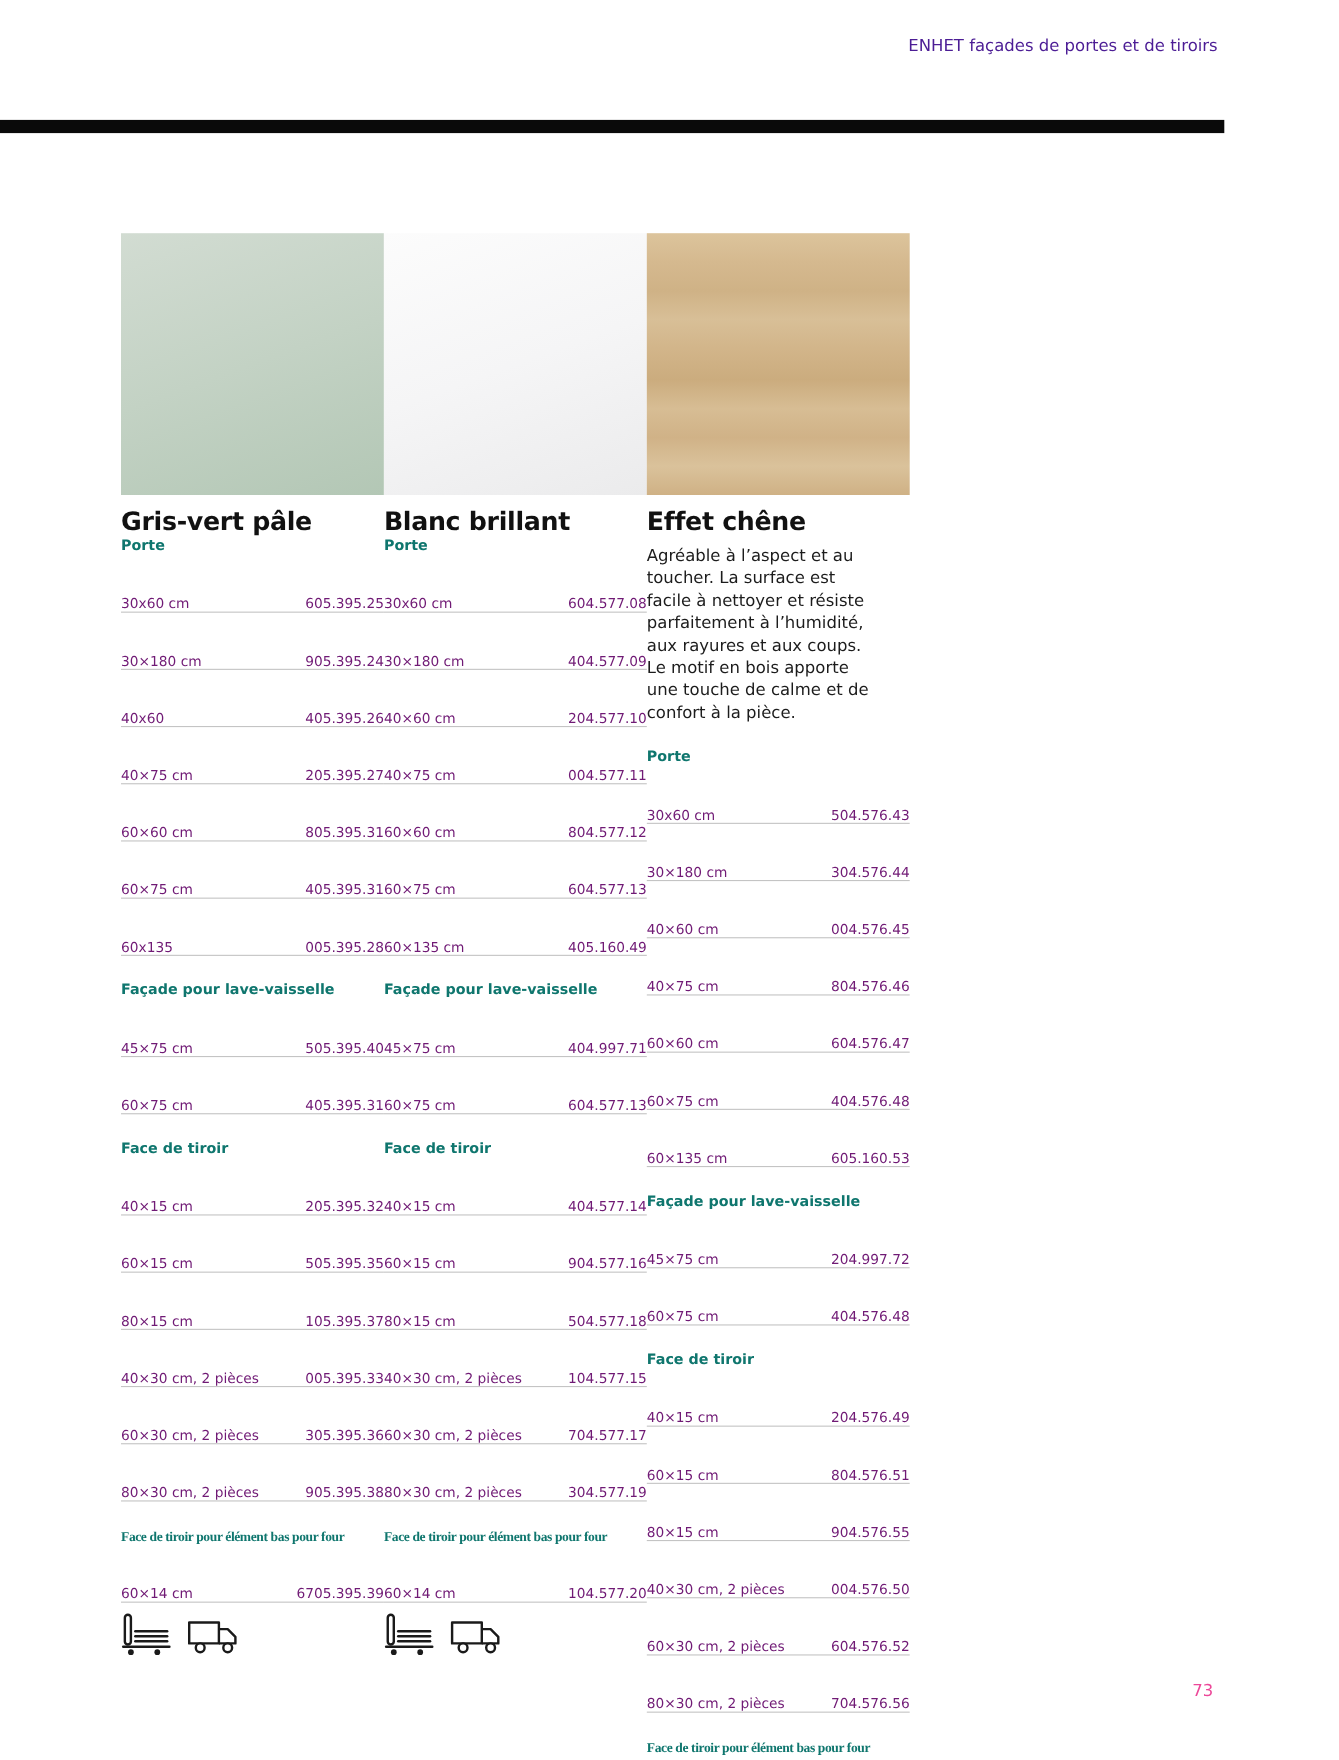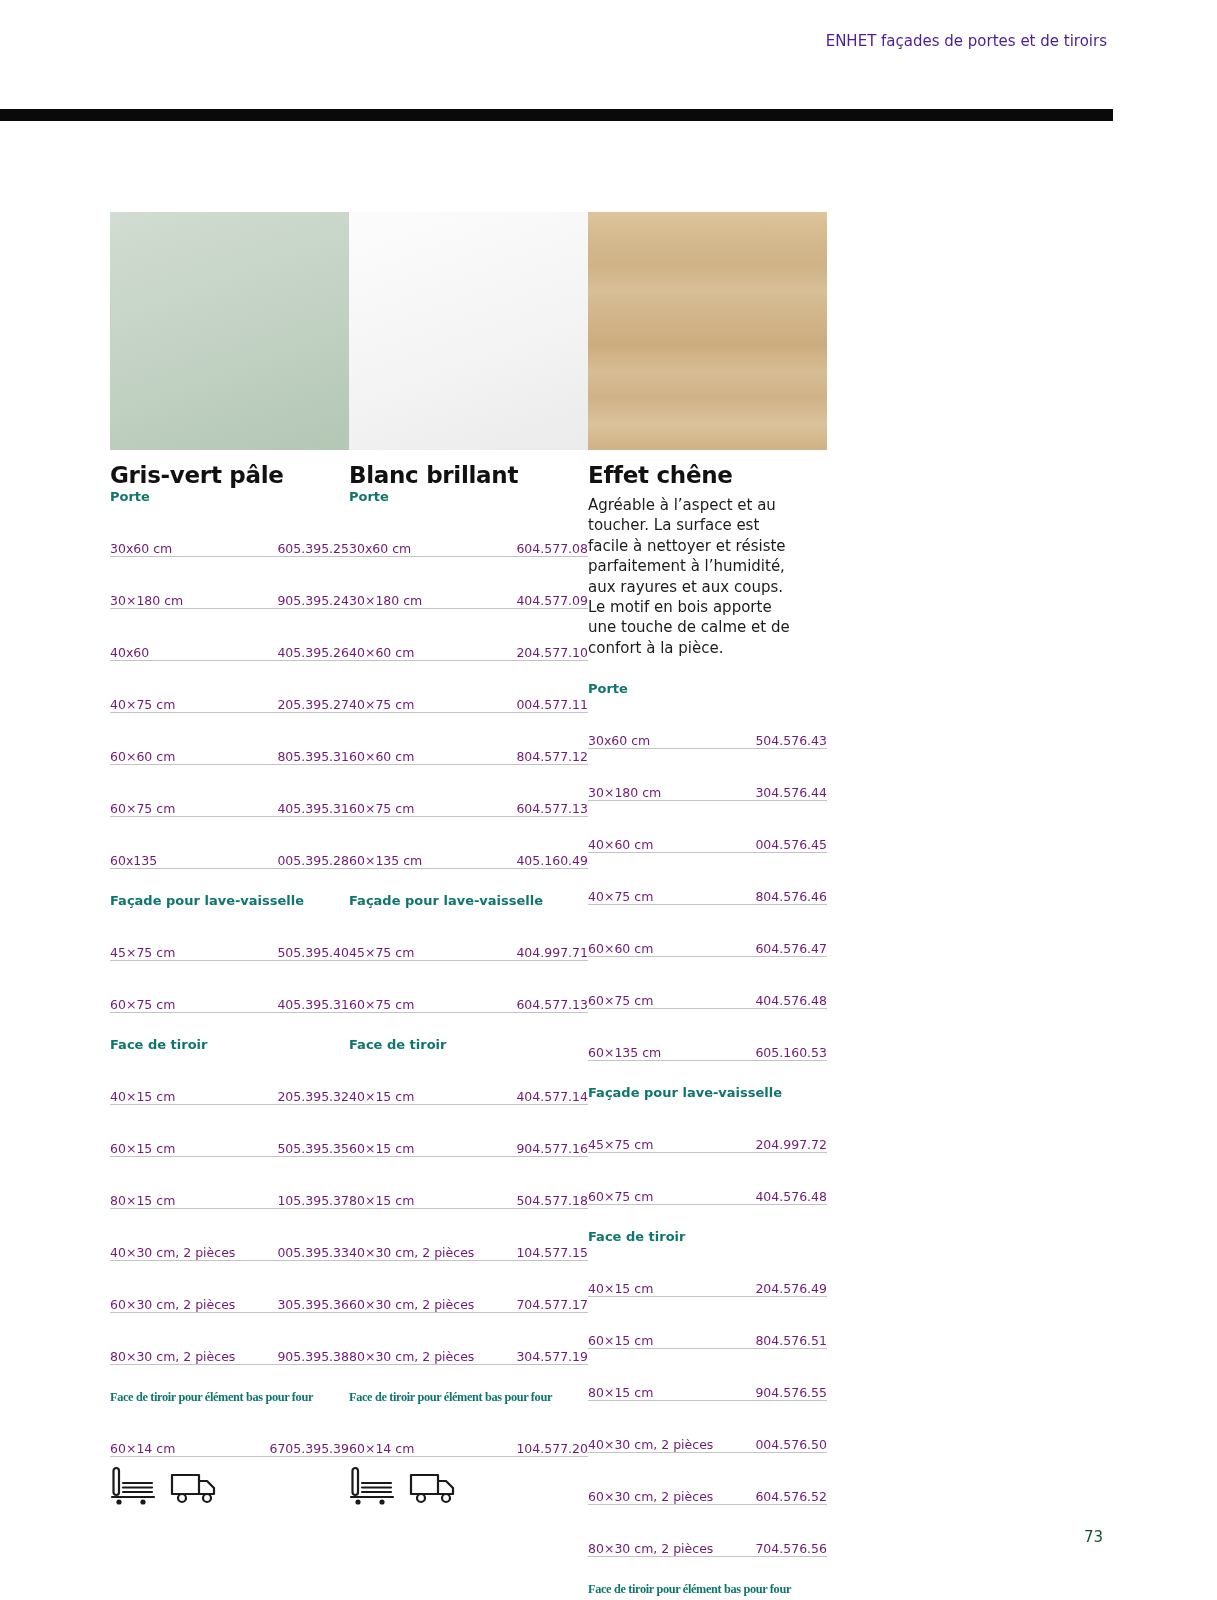--- a/index.html
+++ b/index.html
@@ -44,21 +44,21 @@
   .art-row {
     display:flex; justify-content:space-between; align-items:flex-end;
     height:19px; border-bottom:1px solid #c4c4c4;
     font-size:12.5px; color:#701a75;margin-top:32px;
   }
   .art-row .num { text-align:right; }
   .icons { margin-top:9px; display:flex; gap:14px; align-items:flex-end; }
   .icon { display:block; }
   .page-number {
     position:absolute; top:1528px; right:114px;
-    font-size:15px; color:#14532d;
+    font-size:15px; color:#ec4899;
   }
 </style>
 </head>
 <body>
 
 <div class="page-header">ENHET façades de portes et de tiroirs</div>
 <div class="black-bar"></div>
 
 <main class="columns">
   <section class="column">

